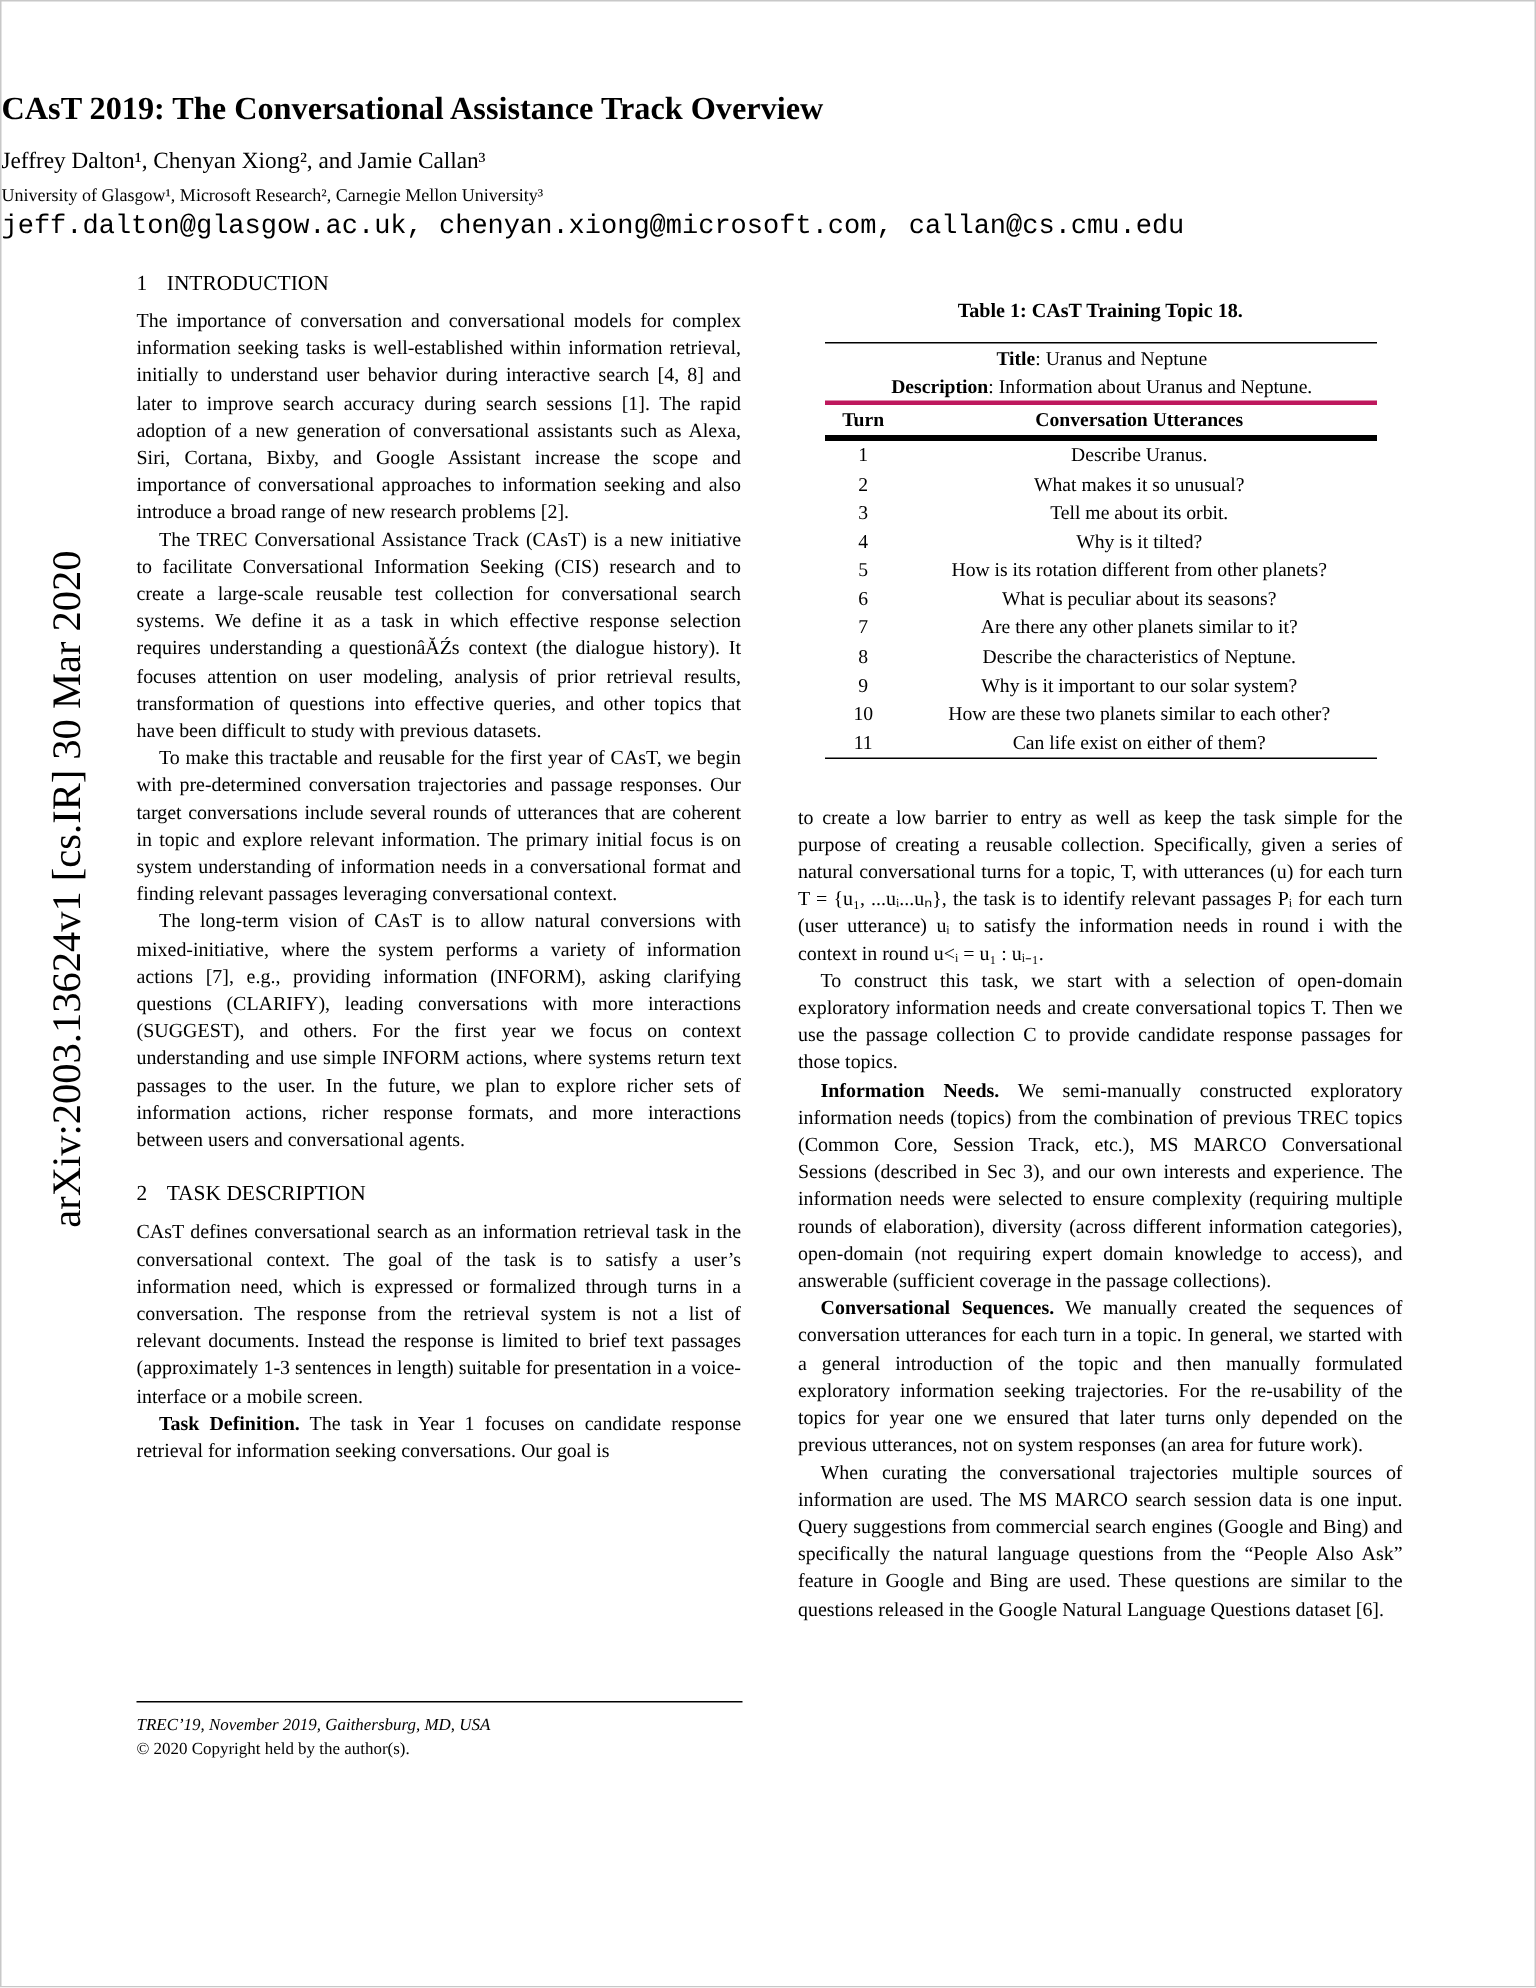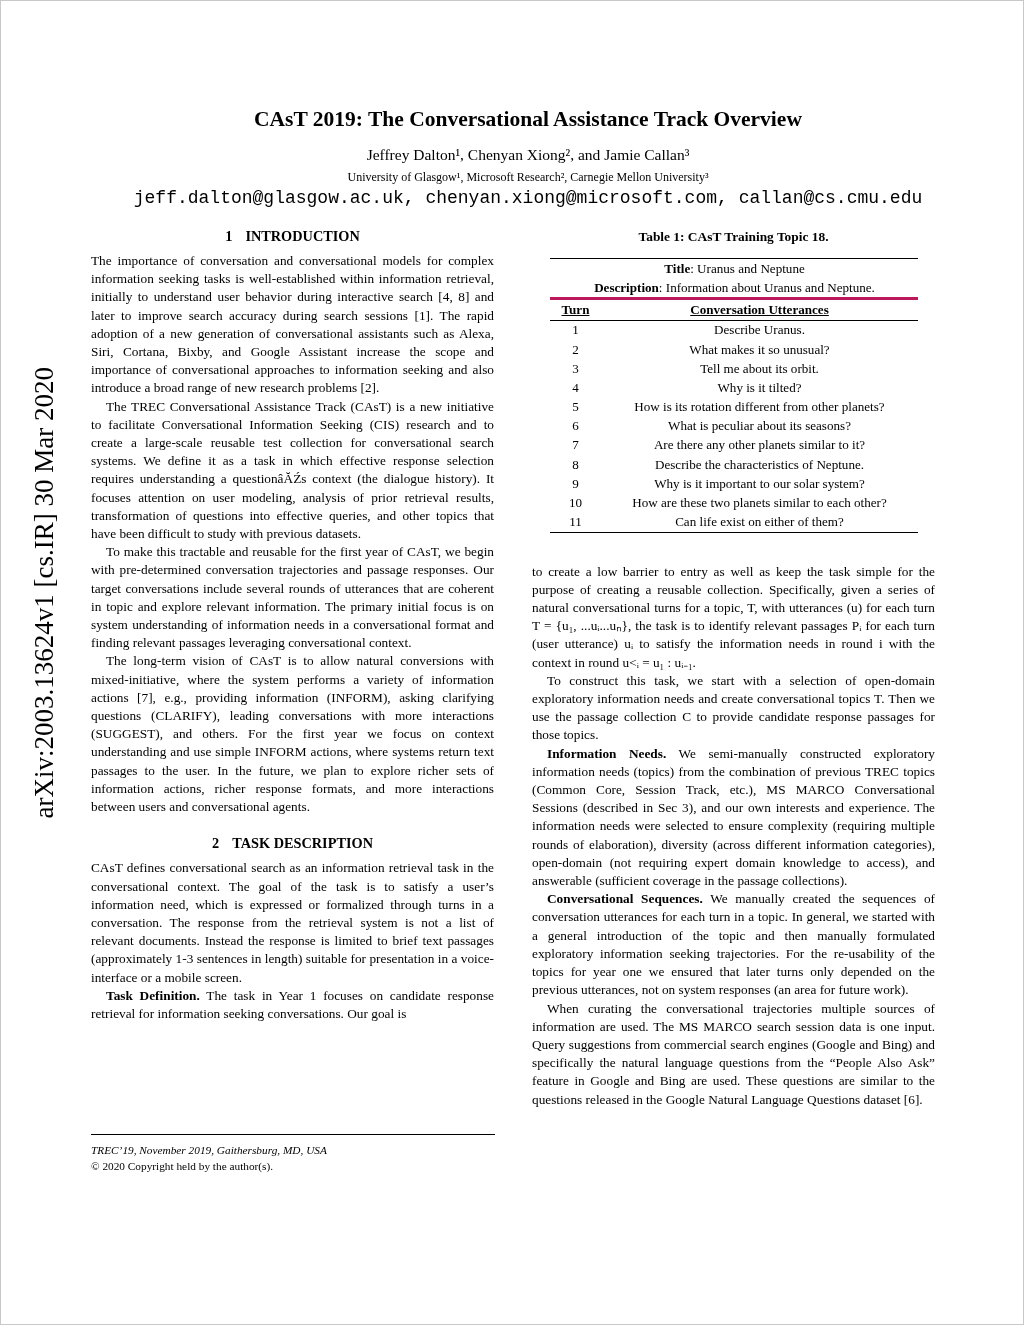--- a/index.html
+++ b/index.html
@@ -17,51 +17,51 @@
   .arxiv-label {
     position:absolute;
     left:28px; top:366px;
     writing-mode:vertical-rl;
     transform:rotate(180deg);
     white-space:nowrap;
     font-size:27px;
     color:#000;
   }
   
-  .paper-header { padding-top:106px; text-align:center;margin-left:32px; }
+  .paper-header { padding-top:59px; text-align:left; }
   .title { font-size:21.5px; font-weight:bold; line-height:24px; }
   .authors { margin-top:14px; font-size:15.5px; line-height:19px; }
   .affiliations { margin-top:4px; font-size:12px; line-height:18px; }
   .emails { margin-top:4px; font-size:18px; line-height:17px; font-family:"Liberation Mono", monospace; }
   
   .columns { display:flex; gap:38px; padding:20px 88px 0 90px; }
   .col { flex:1; min-width:0; }
   .para {
     font-size:13.3px; line-height:18.2px;
     text-align:justify; hyphens:auto; -webkit-hyphens:auto;
   }
   .para.indent { text-indent:15px; }
   .it { }
   .bd { font-weight:bold; }
-  .sec-heading { font-size:14.3px; font-weight:bold; line-height:18px; margin-bottom:7px;text-align:center; }
+  .sec-heading { font-size:14.3px; font-weight:normal; line-height:18px; margin-bottom:7px; }
   .sec-heading.mt { margin-top:18px; }
   .sec-heading .sec-num { margin-right:13px; }
   
-  .table-caption { text-align:center; font-weight:bold; font-size:13.4px; line-height:18px; margin-top:1px; }
+  .table-caption { text-align:center; font-weight:bold; font-size:13.4px; line-height:18px; margin-top:18px; }
   .topic-table {
     width:368px; margin:12px auto 0;
     border-collapse:collapse;
     font-size:13.1px;
     border-top:1.4px solid #000;
     border-bottom:1.4px solid #000;
   }
   .topic-table td { line-height:17.6px; padding:0.8px 0; vertical-align:top;text-align:center; }
   .meta-row td { padding-left:2px; }
   .meta-row.last td { border-bottom:3px solid #be185d; }
-  .head-row td { border-bottom:1px solid #000000; font-weight:bold;text-decoration:underline; }
+  .head-row td { border-bottom:4px solid #000000; font-weight:bold; }
   .turn-cell { width:52px; padding-left:6px; }
   .utt-cell { padding-right:2px;margin-top:18px; }
   .paras-right { margin-top:30px; }
   
   .page-footer {
     position:absolute; left:90px; top:1133px; width:404px;
     border-top:0.8px solid #000;
     padding-top:8px;
     font-size:11.3px; line-height:14.5px;
   }

